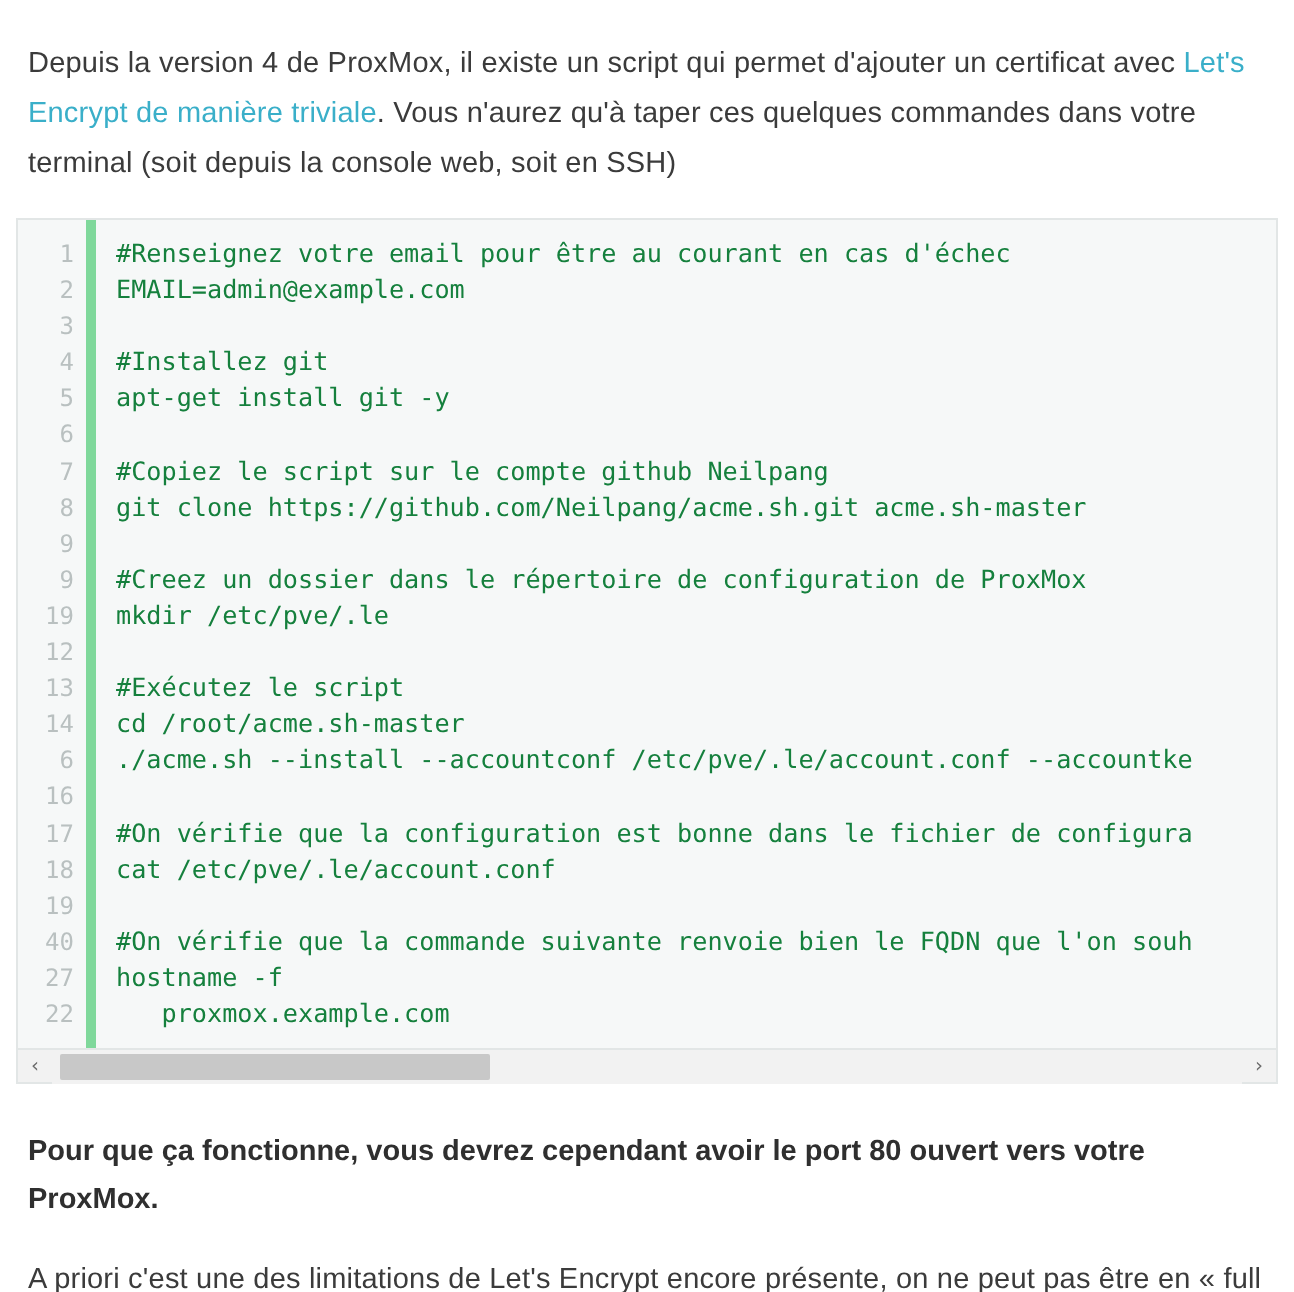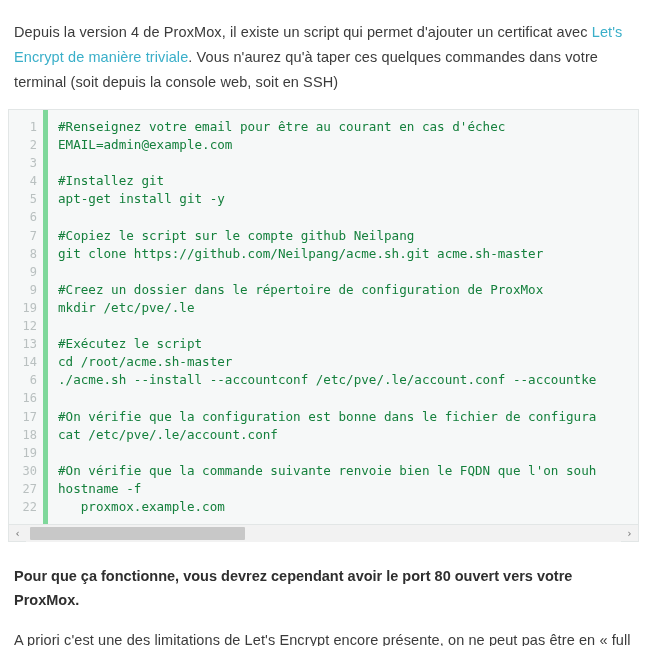--- a/index.html
+++ b/index.html
@@ -140,21 +140,21 @@
           <div class="line">9</div>
           <div class="line">19</div>
           <div class="line">12</div>
           <div class="line">13</div>
           <div class="line">14</div>
           <div class="line">6</div>
           <div class="line">16</div>
           <div class="line">17</div>
           <div class="line">18</div>
           <div class="line">19</div>
-          <div class="line">30</div>
+          <div class="line">40</div>
           <div class="line">27</div>
           <div class="line">22</div>
         </div>
       <div class="greenbar"></div>
       <div class="codearea"><div class="line">#Renseignez votre email pour être au courant en cas d'échec</div><div class="line">EMAIL=admin@example.com</div><div class="line empty"></div><div class="line">#Installez git</div><div class="line">apt-get install git -y</div><div class="line empty"></div><div class="line">#Copiez le script sur le compte github Neilpang</div><div class="line">git clone https://github.com/Neilpang/acme.sh.git acme.sh-master</div><div class="line empty"></div><div class="line">#Creez un dossier dans le répertoire de configuration de ProxMox</div><div class="line">mkdir /etc/pve/.le</div><div class="line empty"></div><div class="line">#Exécutez le script</div><div class="line">cd /root/acme.sh-master</div><div class="line">./acme.sh --install --accountconf /etc/pve/.le/account.conf --accountke</div><div class="line empty"></div><div class="line">#On vérifie que la configuration est bonne dans le fichier de configura</div><div class="line">cat /etc/pve/.le/account.conf</div><div class="line empty"></div><div class="line">#On vérifie que la commande suivante renvoie bien le FQDN que l'on souh</div><div class="line">hostname -f</div><div class="line">   proxmox.example.com</div></div>
     </div>
     <div class="hscroll">
       <div class="arrow">‹</div>
       <div class="track">
         <div class="thumb"></div>

